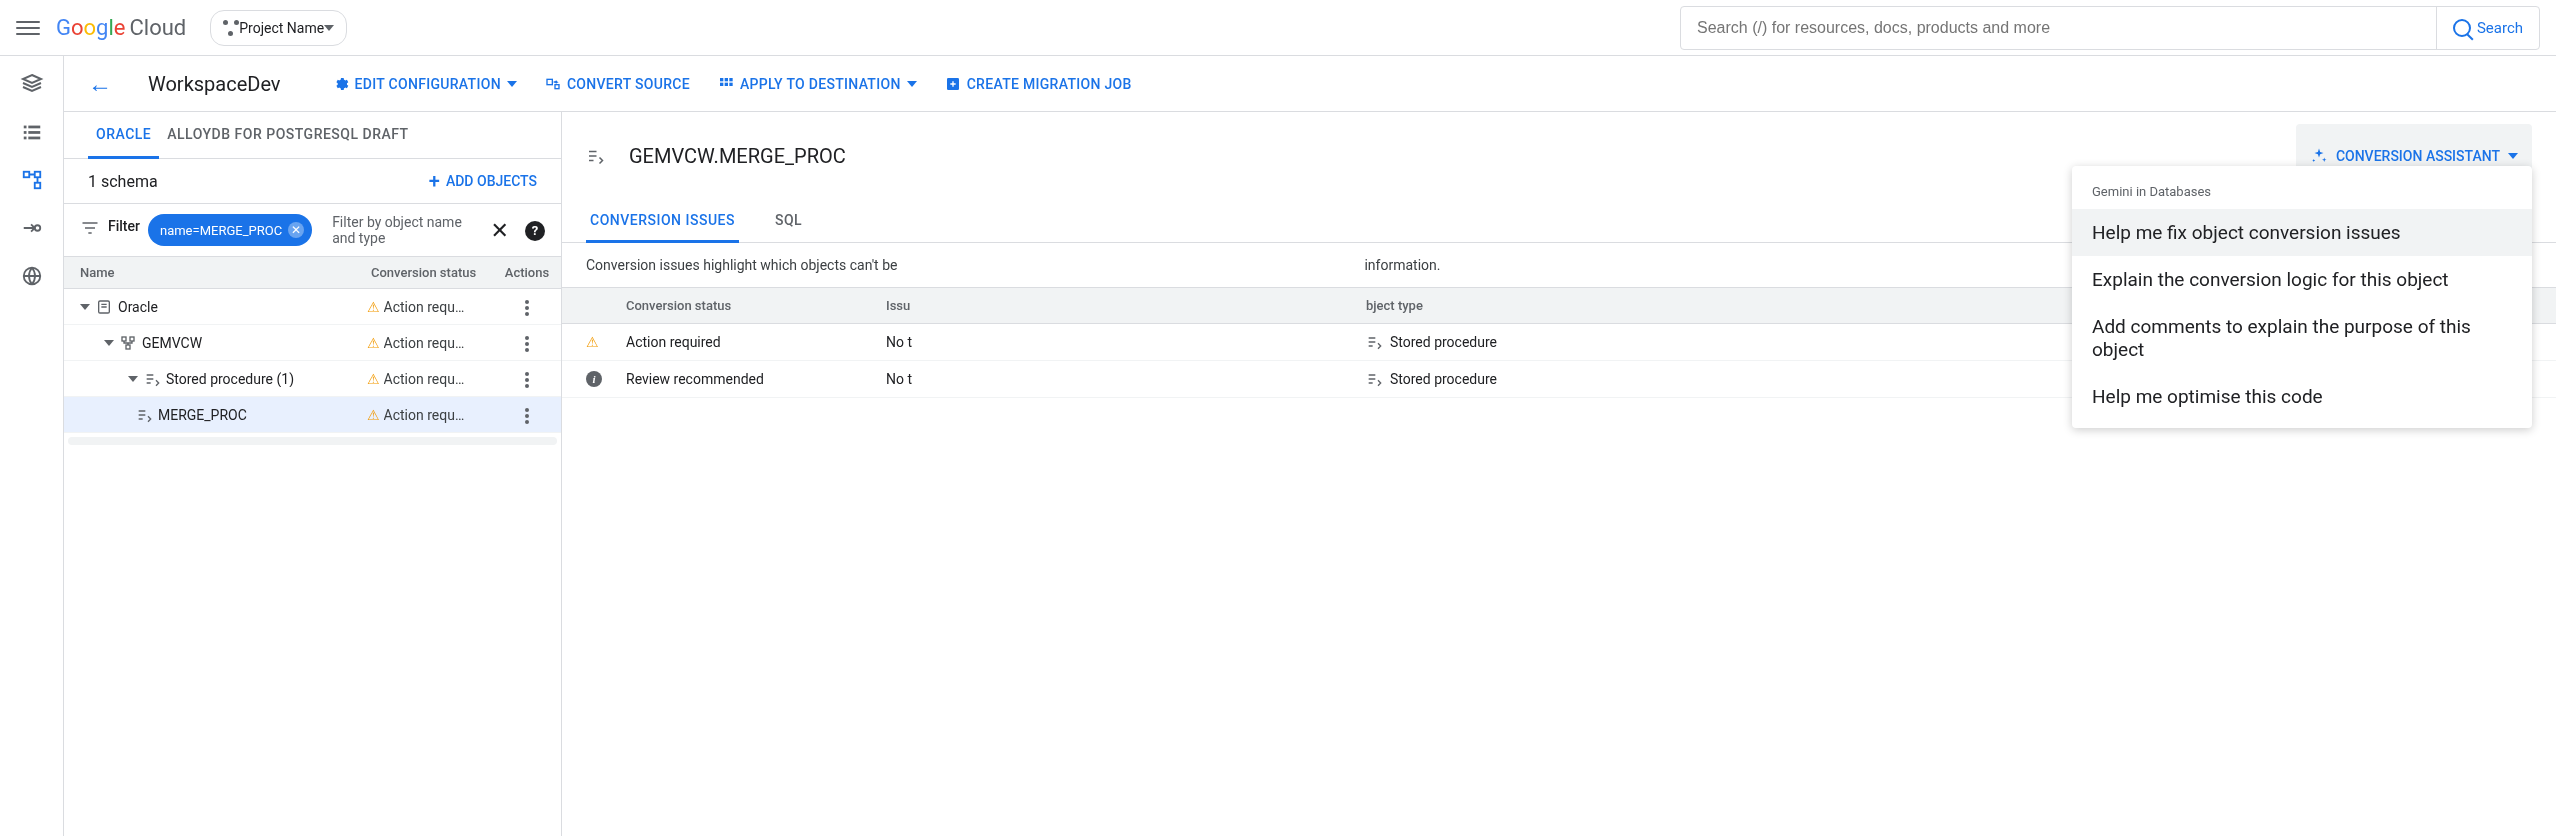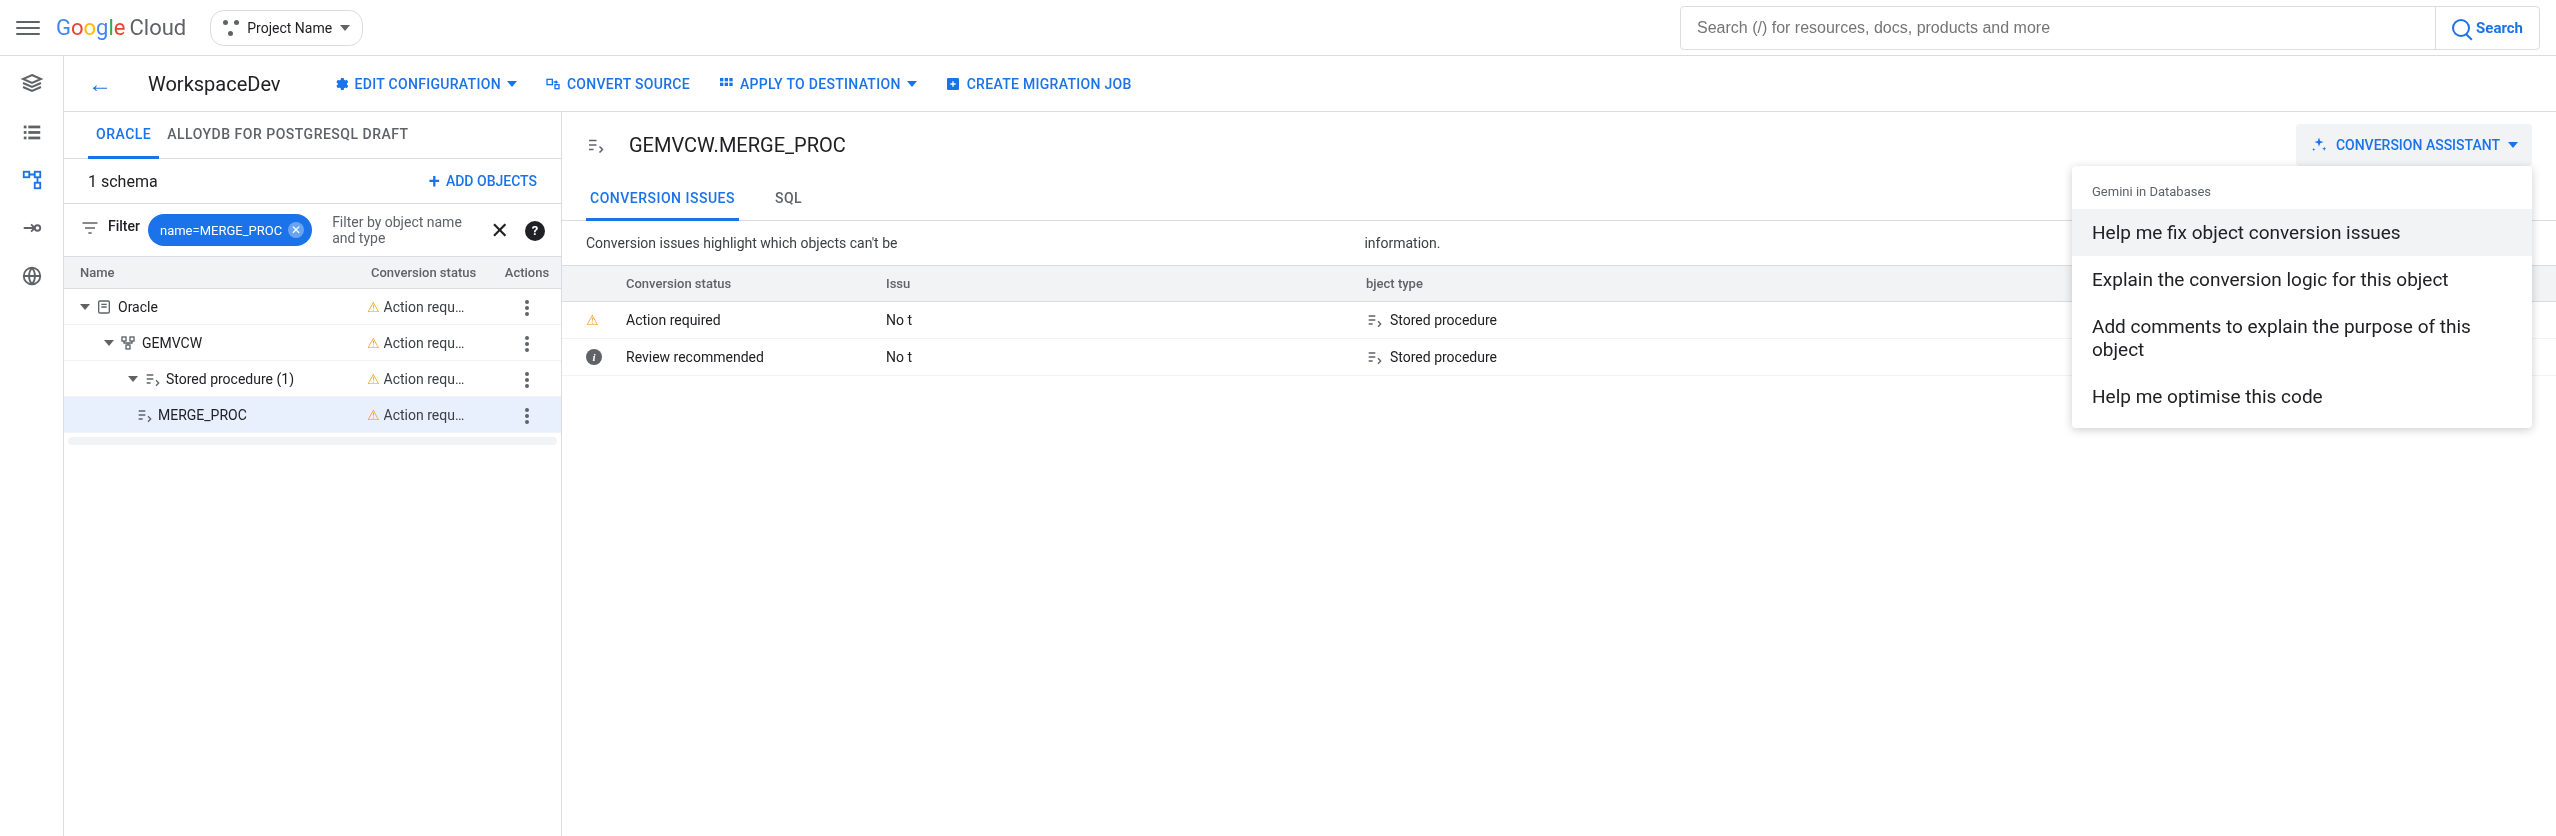--- a/index.html
+++ b/index.html
@@ -10,35 +10,35 @@
     display: flex; align-items: center; height: 56px; padding: 0 16px;
     border-bottom: 1px solid #dadce0;
   }
   .hamburger { width: 24px; height: 24px; margin-right: 16px; cursor: pointer; display:flex; flex-direction:column; justify-content:center; gap:4px;}
   .hamburger span { display:block; height:2px; background:#5f6368; border-radius:1px;}
   .logo { display:flex; align-items:baseline; font-size:22px; margin-right:24px;}
   .logo .g1{color:#4285F4}.logo .g2{color:#EA4335}.logo .g3{color:#FBBC05}.logo .g4{color:#4285F4}.logo .g5{color:#34A853}.logo .g6{color:#EA4335}
   .logo .cloud{color:#5f6368; font-weight:400; margin-left:4px;}
   .project-picker {
     display:flex; align-items:center; border:1px solid #dadce0; border-radius:14px;
-    height:36px; padding:0 12px; gap:8px; cursor:pointer;
+    height:36px; padding:0 12px; cursor:pointer;
   }
   .project-picker .dots{width:16px;height:16px;position:relative}
   .project-picker .dots i{position:absolute;width:5px;height:5px;background:#5f6368;border-radius:50%}
   .project-picker .dots i:nth-child(1){top:0;left:0}
   .project-picker .dots i:nth-child(2){top:0;right:0}
   .project-picker .dots i:nth-child(3){bottom:0;left:5px}
   .chev-down{width:0;height:0;border-left:5px solid transparent;border-right:5px solid transparent;border-top:6px solid #5f6368;}
   
   .search-bar {
     margin-left:auto; display:flex; align-items:center; border:1px solid #dadce0;
     border-radius:4px; height:44px; width:860px;
   }
   .search-bar input{flex:1;border:none;outline:none;font-size:16px;padding:0 16px;color:#5f6368;background:transparent}
-  .search-bar .search-btn{display:flex;align-items:center;gap:6px;color:#1a73e8;font-weight:700;padding:0 16px;border-left:1px solid #dadce0;height:100%;cursor:pointer;font-size:15px}
+  .search-bar .search-btn{display:flex;align-items:center;gap:6px;color:#1a73e8;font-weight:400;padding:0 16px;border-left:1px solid #dadce0;height:100%;cursor:pointer;font-size:15px}
   .search-icon{width:18px;height:18px;border:2px solid currentColor;border-radius:50%;position:relative}
   .search-icon::after{content:'';position:absolute;width:2px;height:8px;background:currentColor;transform:rotate(-45deg);bottom:-6px;right:-2px}
   
   
   .left-rail{position:absolute;top:56px;left:0;bottom:0;width:64px;border-right:1px solid #dadce0;display:flex;flex-direction:column;align-items:center;padding-top:16px;gap:24px}
   .rail-icon{width:24px;height:24px;color:#5f6368;cursor:pointer;display:flex;align-items:center;justify-content:center}
   .rail-icon.active{color:#1a73e8}
   
   
   .main{position:absolute;top:56px;left:64px;right:0;bottom:0;display:flex;flex-direction:column}
@@ -89,21 +89,21 @@
   .expand-caret{width:0;height:0;border-left:5px solid transparent;border-right:5px solid transparent;border-top:6px solid #5f6368;cursor:pointer}
   .warn-tri{color:#f29900;font-size:14px}
   .status-text{overflow:hidden;text-overflow:ellipsis;color:#3c4043}
   .kebab{display:inline-flex;flex-direction:column;gap:2px;cursor:pointer;padding:6px}
   .kebab i{width:4px;height:4px;background:#5f6368;border-radius:50%}
   .tree-scroll{height:8px;background:#f1f3f4;margin:4px;border-radius:4px}
   
   
   .rp-header{display:flex;align-items:center;padding:12px 24px;gap:25px;flex-wrap:wrap}
   .rp-title{font-size:20px;font-weight:400}
-  .assist-btn{display:flex;align-items:center;gap:8px;background:#f1f3f4;padding:12px 14px;border-radius:4px;color:#1a73e8;font-weight:500;cursor:pointer;margin-left:auto;position:relative}
+  .assist-btn{display:flex;align-items:center;gap:8px;background:#f1f3f4;padding:23px 14px;border-radius:4px;color:#1a73e8;font-weight:500;cursor:pointer;margin-left:auto;position:relative}
   .sparkle{width:18px;height:18px}
   
   
   .dropdown{position:absolute;top:54px;right:24px;width:460px;background:#fff;box-shadow:0 2px 10px rgba(0,0,0,0.2);border-radius:4px;z-index:100;padding:8px 0}
   .dd-header{padding:10px 20px;color:#5f6368;font-size:13px}
   .dd-item{padding:12px 20px;font-size:19px;cursor:pointer}
   .dd-item.hover{background:#f1f3f4}
   
   .rp-tabs{display:flex;padding:0 24px;border-bottom:1px solid #dadce0;gap:32px}
   .rp-tab{padding:12px 4px;font-weight:500;font-size:14px;color:#5f6368;cursor:pointer;letter-spacing:0.5px}

